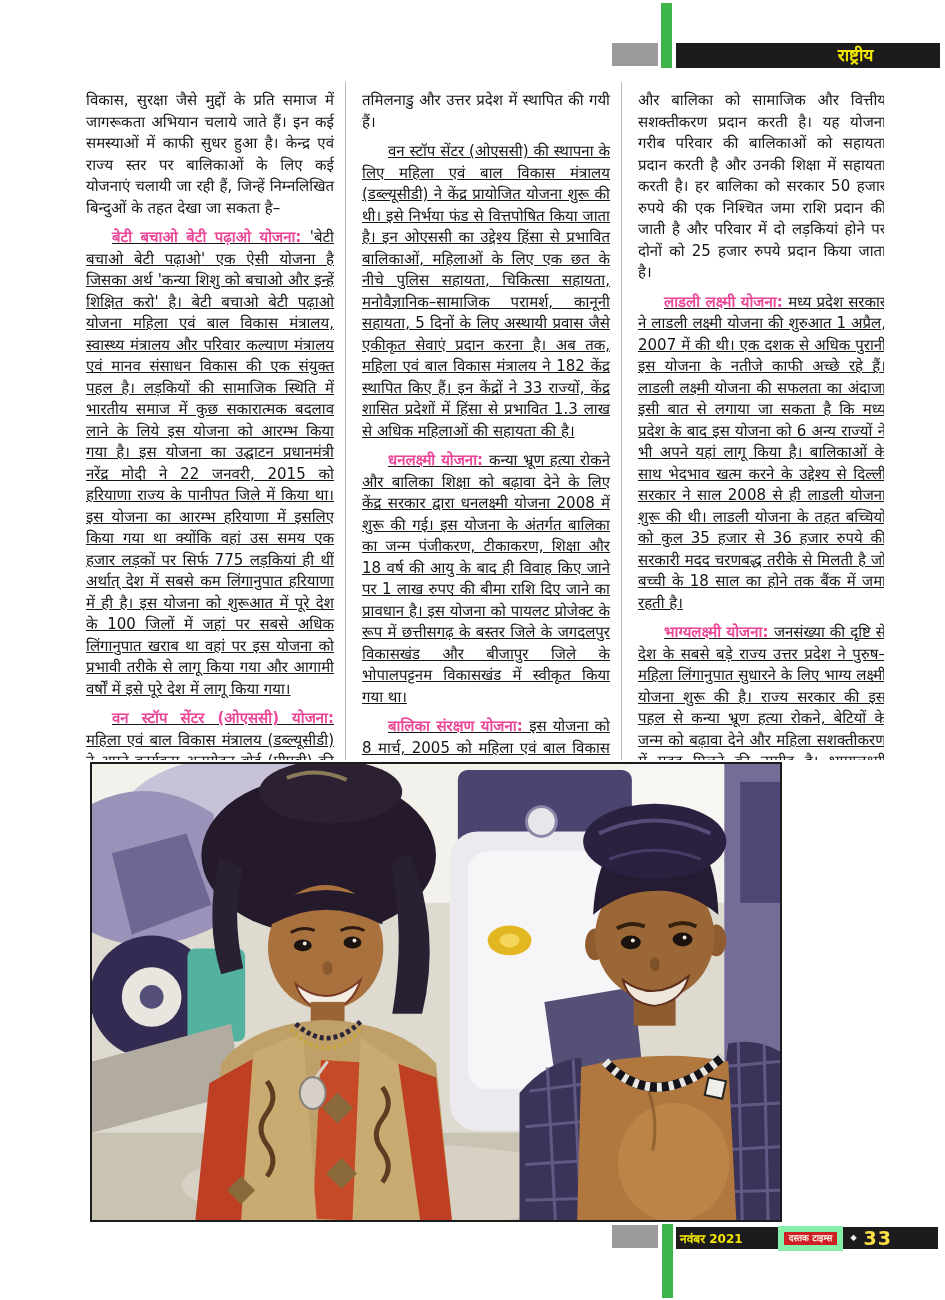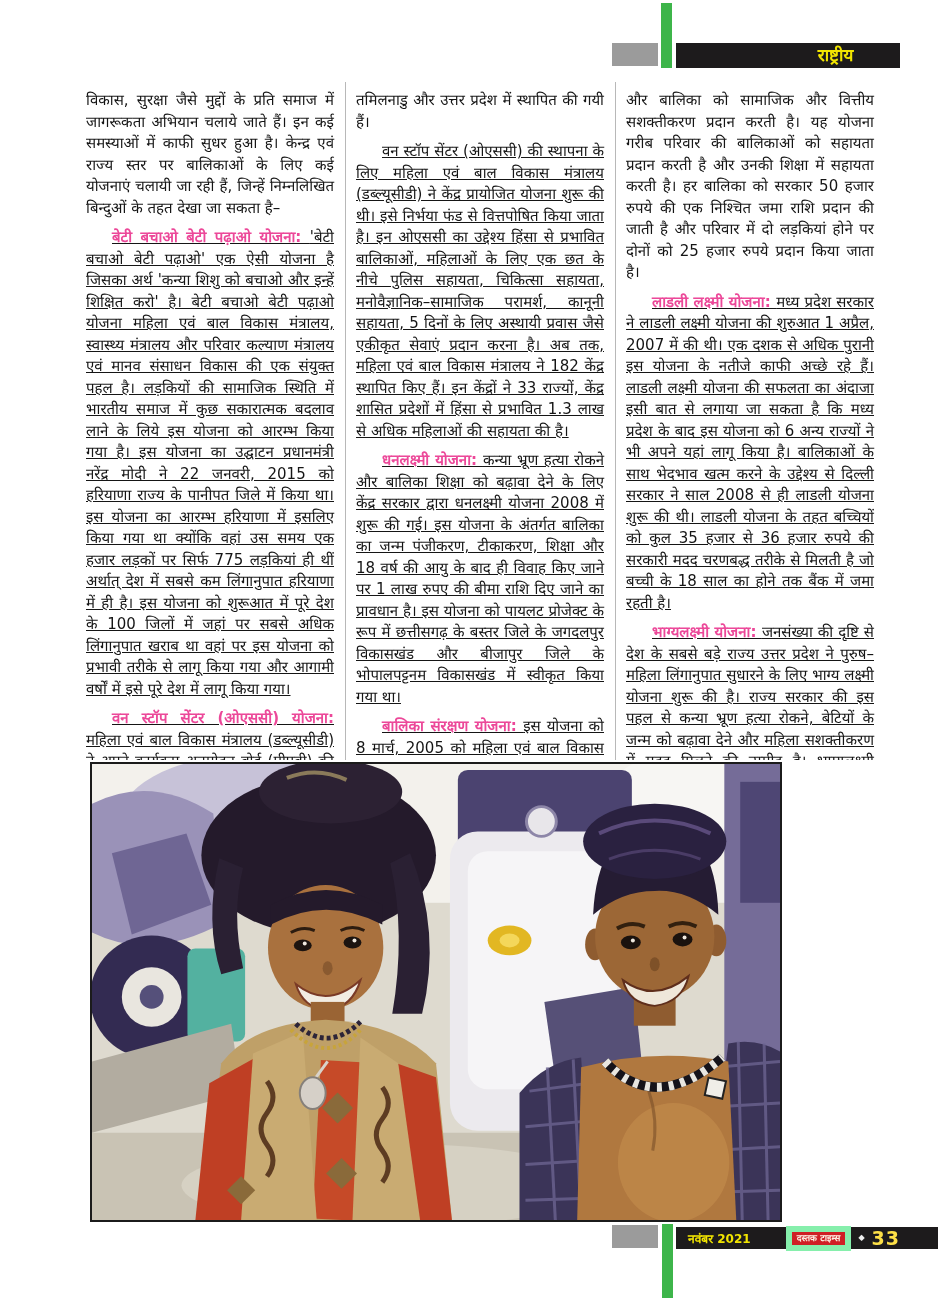--- a/index.html
+++ b/index.html
@@ -9,36 +9,36 @@
     -webkit-font-smoothing:antialiased;
   }
   .page{position:absolute;inset:0;overflow:hidden;}
 
   
   .gray-block{position:absolute;background:#9b9b9b;}
   .green-bar{position:absolute;background:#3db54a;}
   .black-bar{position:absolute;background:#1d1b1c;display:flex;align-items:center;}
   .hdr-gray{left:612px;top:43px;width:46px;height:23px;}
   .hdr-green{left:661px;top:3px;width:11px;height:65px;}
-  .hdr-black{left:676px;top:43px;width:224px;height:25px;justify-content:center;padding-left:95px;box-sizing:border-box;}
+  .hdr-black{left:676px;top:43px;width:264px;height:25px;justify-content:center;padding-left:95px;box-sizing:border-box;}
   .hdr-title{color:#f2e500;font-weight:bold;font-size:17px;line-height:1;}
 
   .ftr-gray{left:612px;top:1225px;width:46px;height:23px;}
   .ftr-green{left:662px;top:1224px;width:11px;height:74px;}
-  .ftr-black{left:676px;top:1227px;width:262px;height:22px;gap:7px;padding:0 12px;box-sizing:border-box;}
+  .ftr-black{left:676px;top:1227px;width:262px;height:22px;gap:7px;padding:0 4px;box-sizing:border-box;}
   .ftr-date{color:#f2e500;font-weight:bold;font-size:12px;white-space:nowrap;}
   .ftr-logo{background:#cf1f25;border:6px solid #86efac;color:#fff3e8;font-weight:bold;
             font-size:9px;line-height:1;padding:2px 5px;white-space:nowrap;margin-left:28px;}
   .ftr-diamond{color:#efefef;font-size:8px;line-height:1;}
   .ftr-pagenum{color:#fde047;font-weight:bold;font-size:19px;line-height:1;letter-spacing:1px;}
 
   
   .columns{position:absolute;left:78px;top:82px;width:806px;height:678px;display:flex;overflow:hidden;}
   .col{width:264px;flex:0 0 264px;overflow:hidden;}
-  .col + .col{margin-left:3px;border-left:1px solid #b8b8b8;padding-left:2px;}
+  .col + .col{margin-left:3px;border-left:1px solid #b8b8b8;padding-left:8px;}
   .para{
     margin:8px;color:#151515;font-size:15px;line-height:21.5px;
     text-align:justify;font-family:"DejaVu Sans","Liberation Serif",sans-serif;
   }
   .para.indent{text-indent:26px;text-decoration:underline;}
   .phead{color:#ec4899;font-weight:bold;}
 
   
   .photo{
     position:absolute;left:90px;top:762px;width:692px;height:460px;

